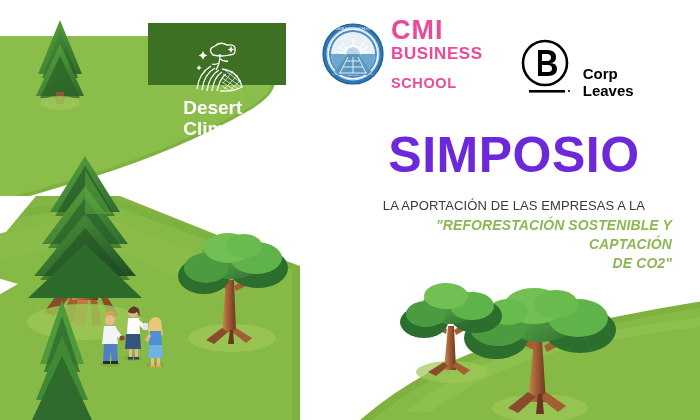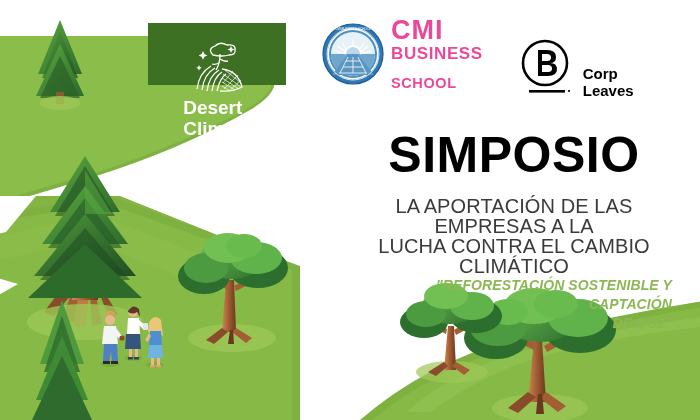--- a/index.html
+++ b/index.html
@@ -131,31 +131,31 @@
 
   
   .title-block {
     position: absolute;
     right: 28px;
     top: 128px;
     width: 316px;
     text-align: right;
   }
   .main-title {
-    color: #000000;
+    color: #6d28d9;
     font-size: 50px;
     font-weight: bold;
     letter-spacing: 0.5px;
     line-height: 54px;
     margin: 0;
     text-align: center;
   }
   .subtitle {
     color: #3a3a3a;
-    font-size: 20px;
+    font-size: 13px;
     line-height: 20px;
     margin: 14px 0 0 0;
     text-align: center;
     letter-spacing: 0.1px;
   }
   .tagline {
     color: #8cb854;
     font-size: 14px;
     line-height: 19px;
     font-style: italic;
@@ -442,21 +442,20 @@
         <div>Leaves</div>
       </div>
     </div>
 
   </div>
 
   <div class="title-block">
     <h1 class="main-title">SIMPOSIO</h1>
     <p class="subtitle">
       <span>LA APORTACIÓN DE LAS EMPRESAS A LA</span><br>
-      <span>LUCHA CONTRA EL CAMBIO CLIMÁTICO</span>
     </p>
     <p class="tagline">
       <span>"REFORESTACIÓN SOSTENIBLE Y CAPTACIÓN</span><br>
       <span>DE CO2"</span>
     </p>
   </div>
 
 </div>
 
 </body></html>

